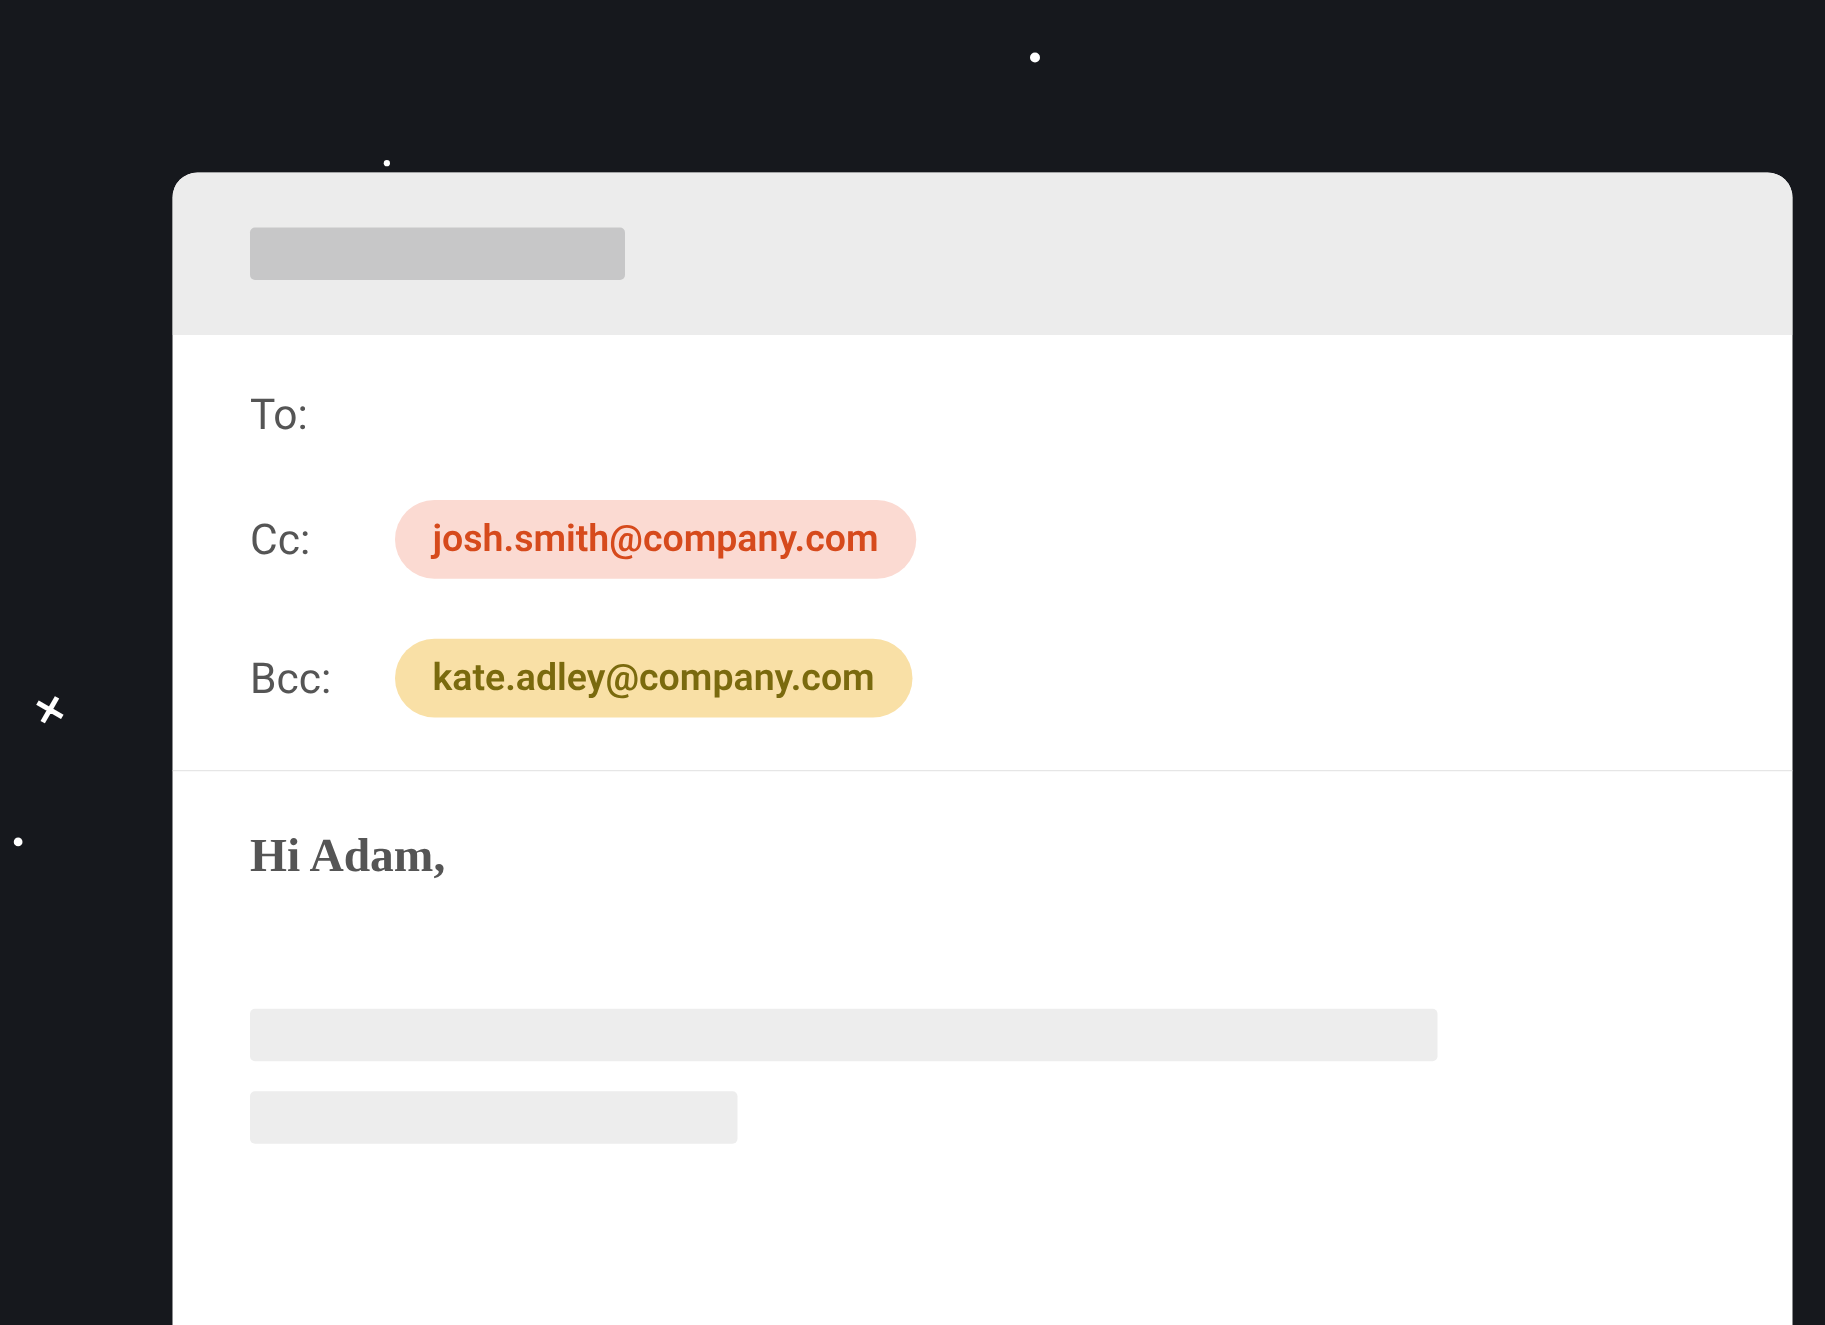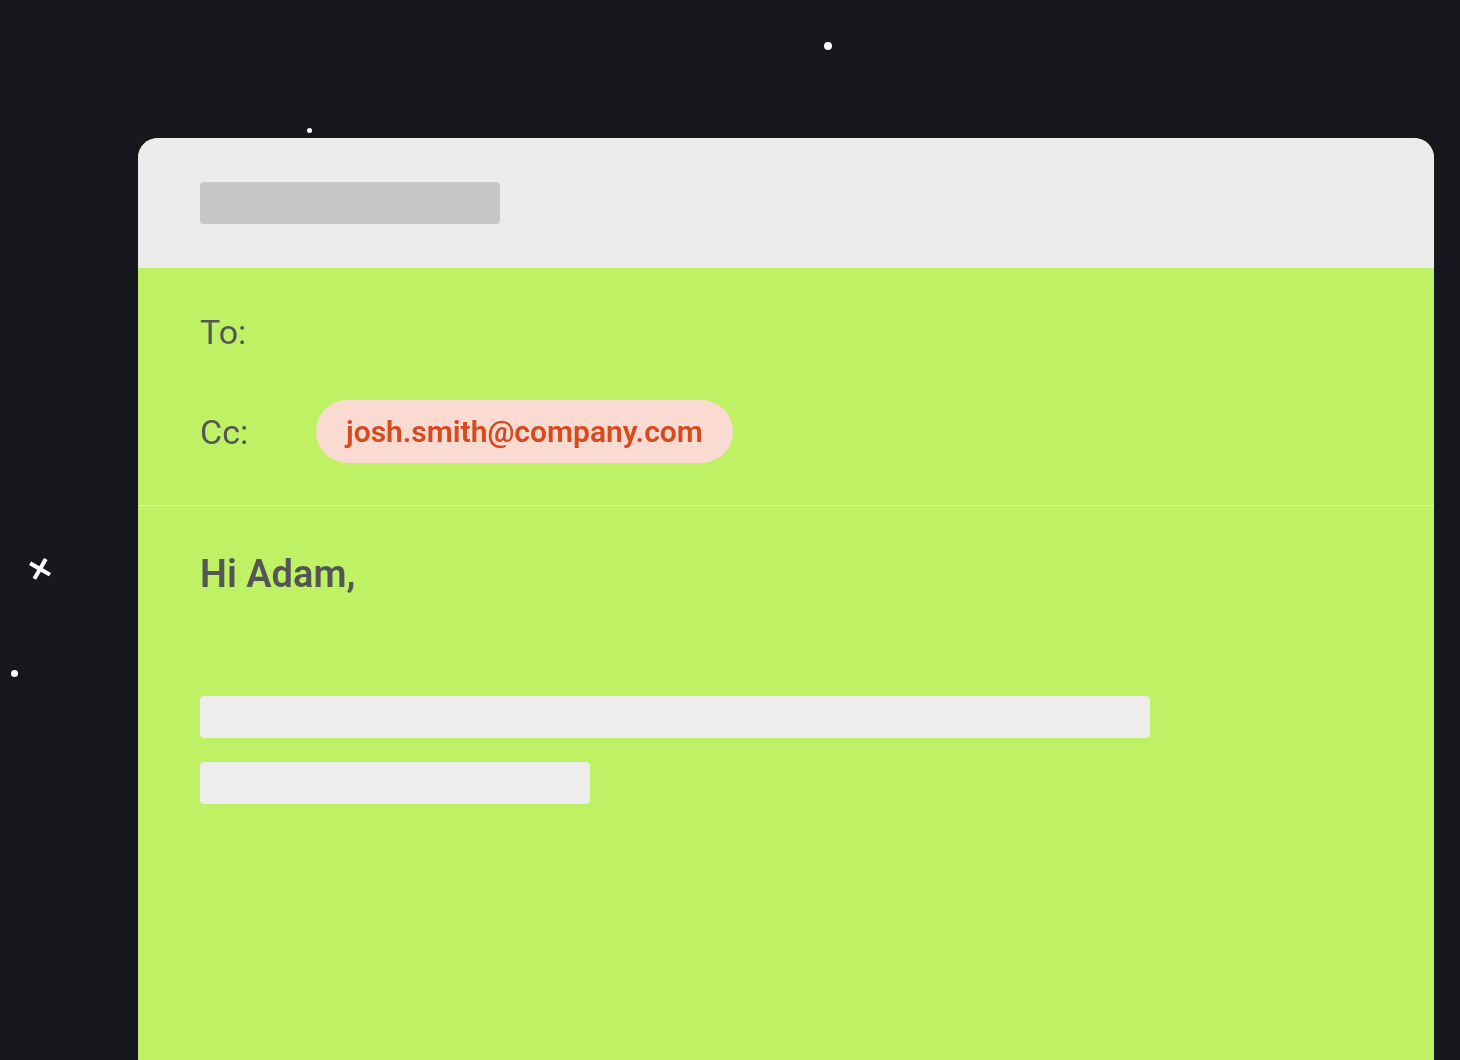--- a/index.html
+++ b/index.html
@@ -41,21 +41,21 @@
       transform: rotate(-15deg);
       line-height: 1;
     }
     
     .email-window {
       position: absolute;
       top: 138px;
       left: 138px;
       right: 26px;
       bottom: 0;
-      background: #bef264;
+      background: #ffffff;
       border-radius: 20px 20px 0 0;
       overflow: hidden;
       display: flex;
       flex-direction: column;
     }
     
     .subject-bar {
       background: #ececec;
       padding: 44px 62px 44px 62px;
     }
@@ -126,20 +126,21 @@
     
     .body-section {
       padding: 46px 62px;
     }
     
     .greeting {
       font-size: 38px;
       font-weight: 600;
       color: #555;
       margin-bottom: 100px;
+      font-family: Liberation Serif, serif;
     }
     
     .body-line {
       background: #ededed;
       border-radius: 4px;
       margin-bottom: 24px;
     }
     
     .body-line-long {
       width: 950px;
@@ -172,20 +173,26 @@
       <span class="recipient-label">To:</span>
     </div>
 
     <div class="recipient-row">
       <span class="recipient-label">Cc:</span>
       <div class="chips">
         <span class="chip chip-red">josh.smith@company.com</span>
       </div>
     </div>
 
+    <div class="recipient-row">
+      <span class="recipient-label">Bcc:</span>
+      <div class="chips">
+        <span class="chip chip-yellow">kate.adley@company.com</span>
+      </div>
+    </div>
 
   </div>
 
   <div class="body-section">
     <div class="greeting">Hi Adam,</div>
     <div class="body-line body-line-long"></div>
     <div class="body-line body-line-short"></div>
   </div>
 
 </div>

